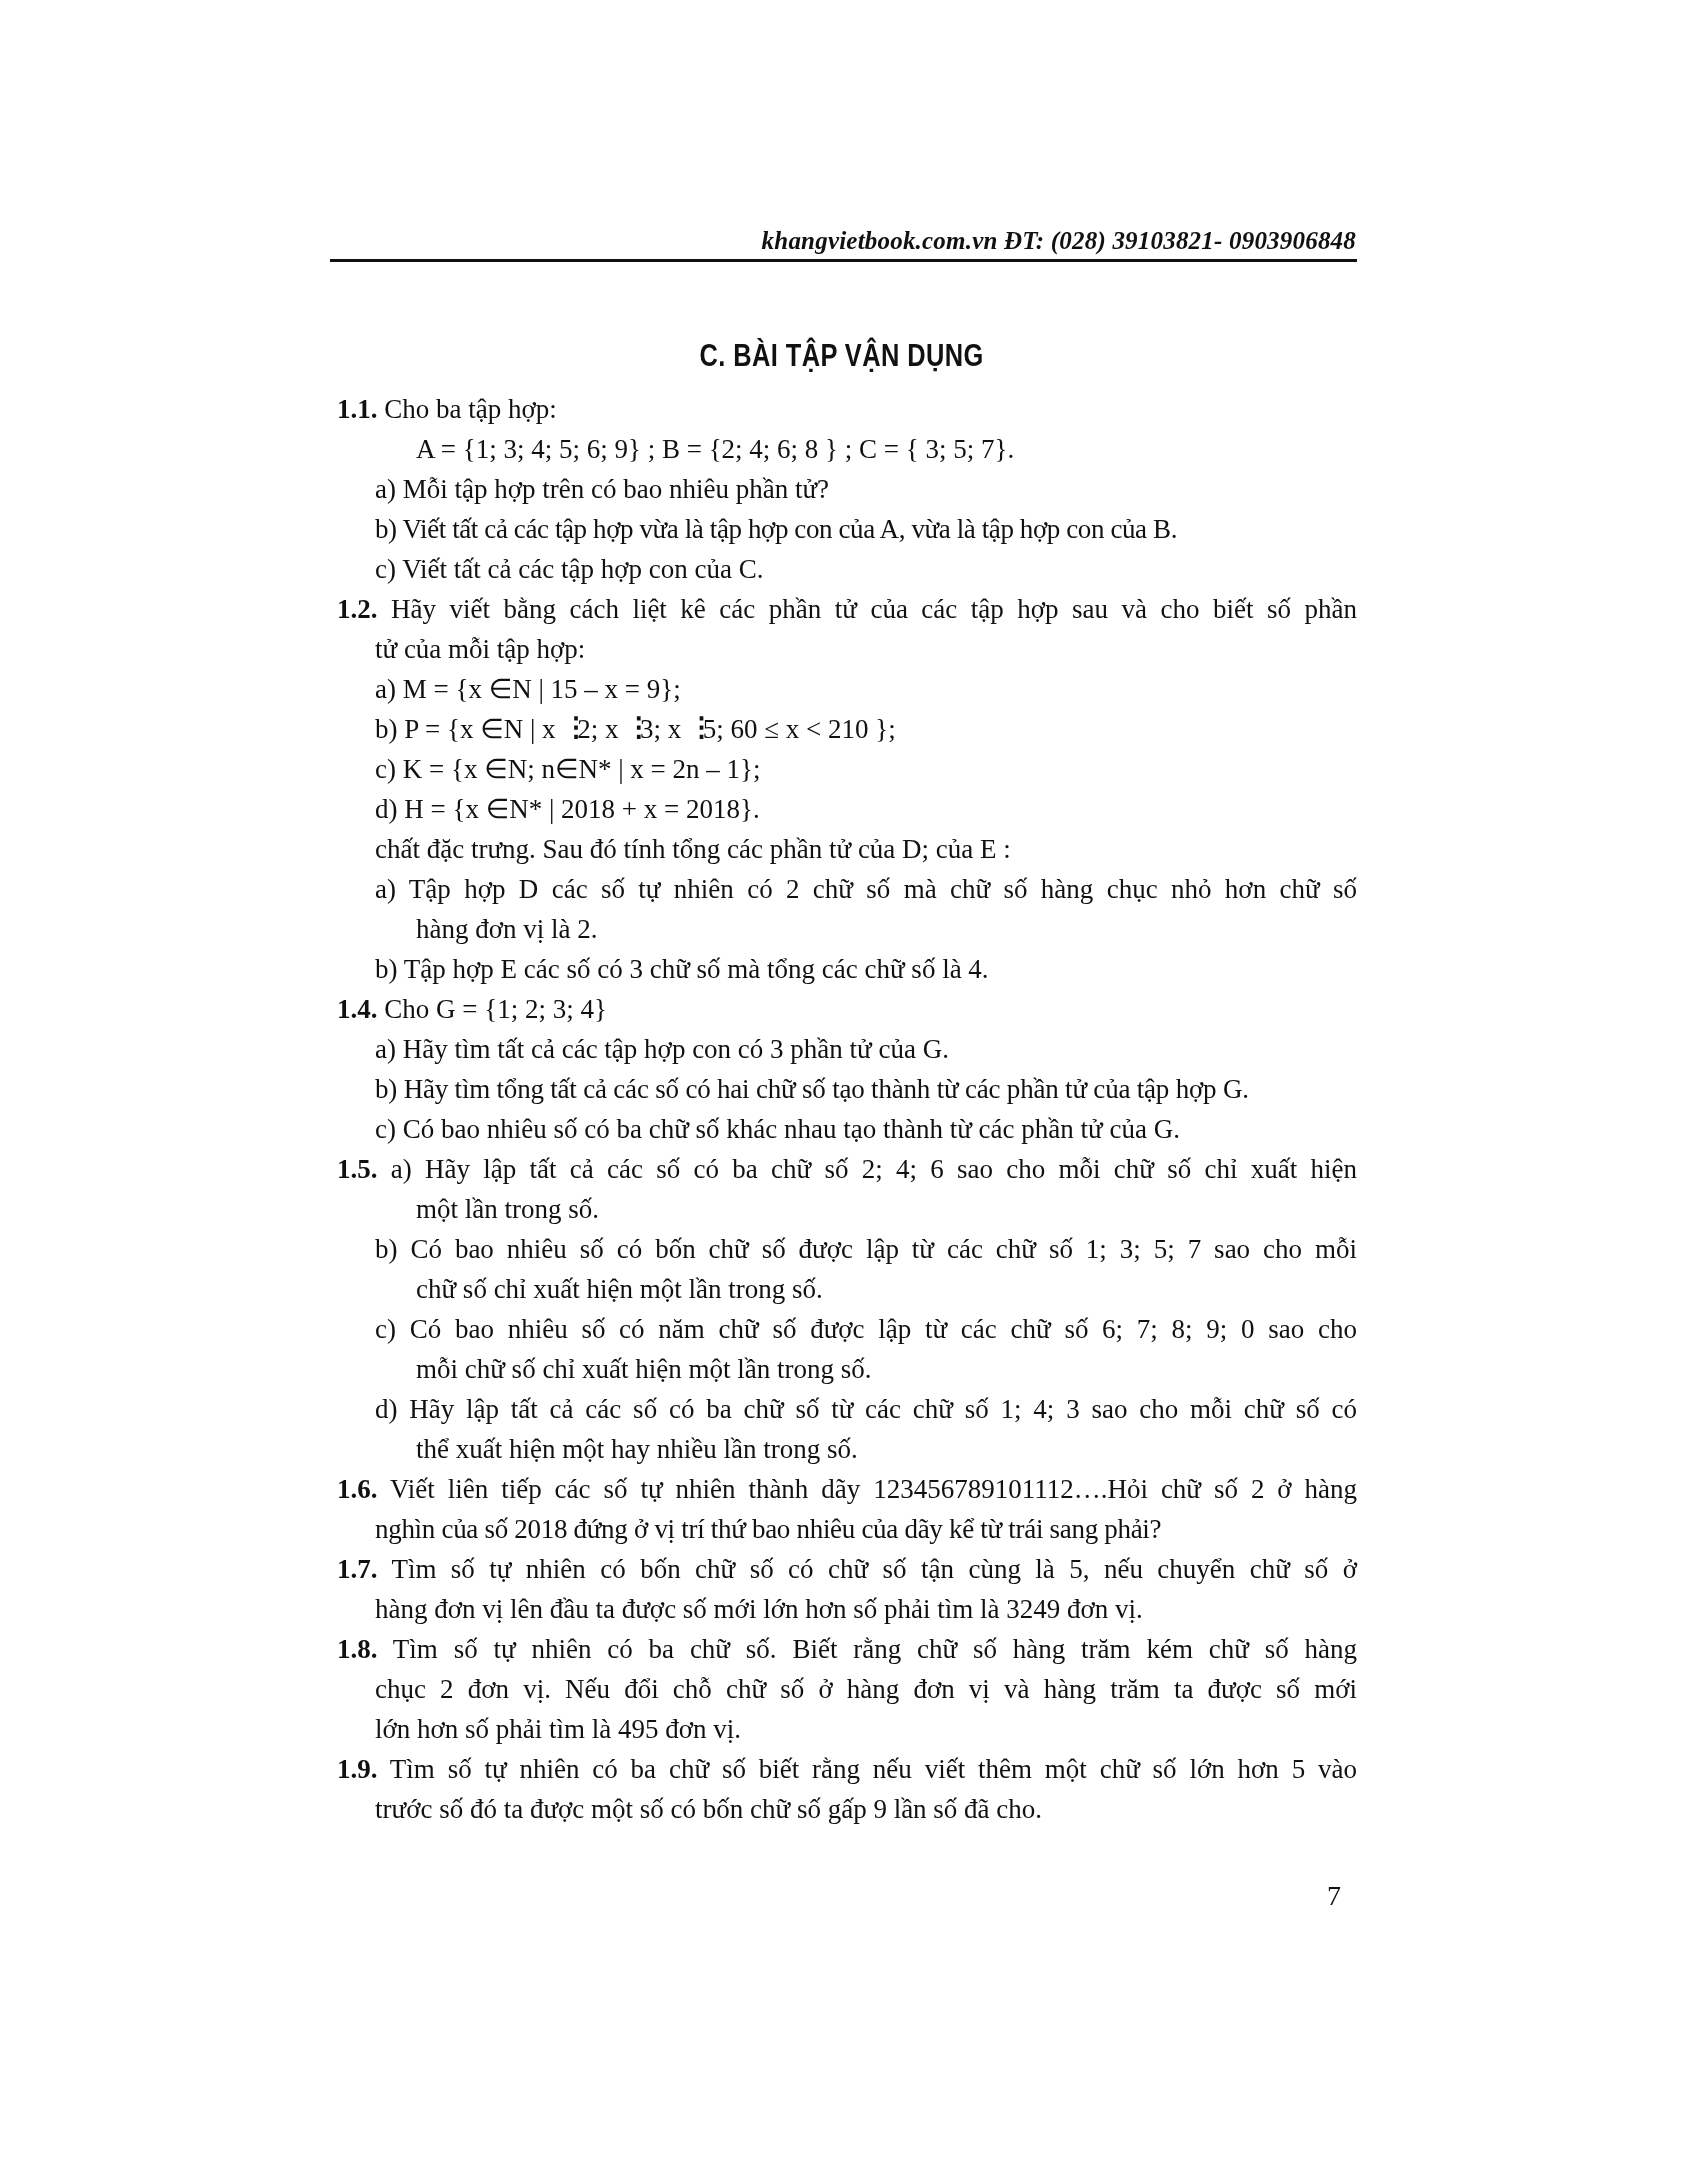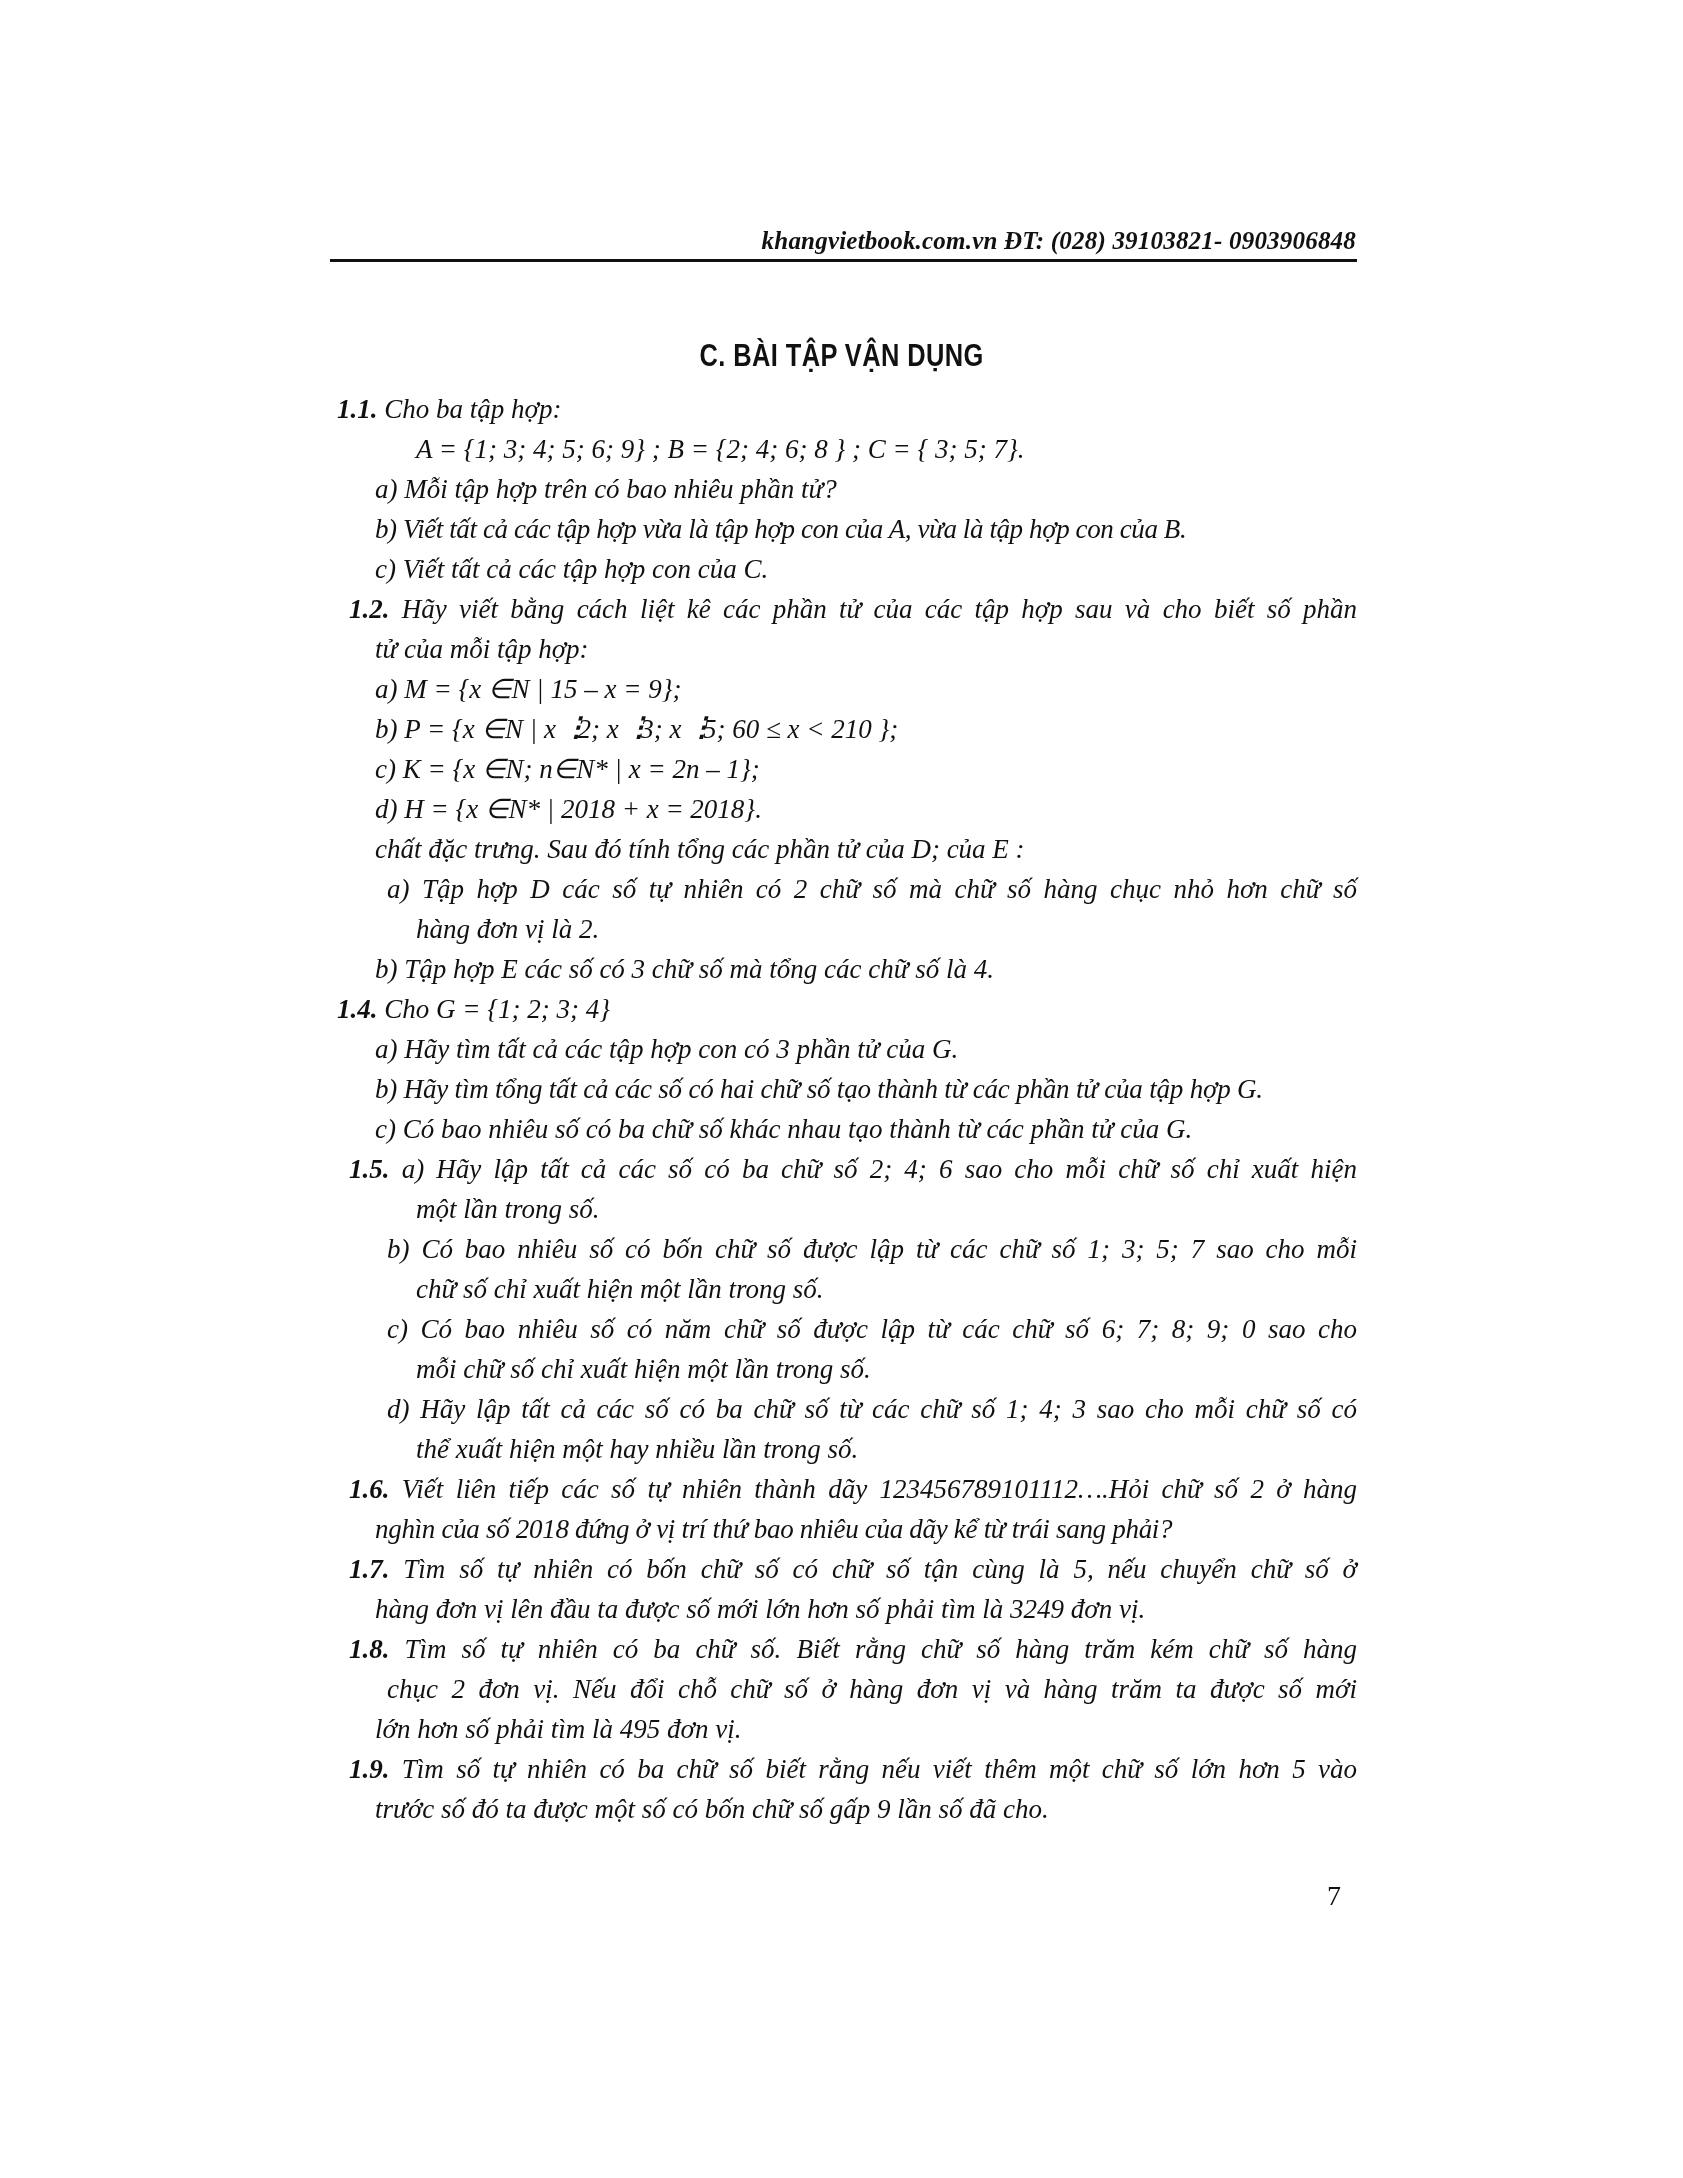--- a/index.html
+++ b/index.html
@@ -6,22 +6,22 @@
   body { width:1683px; height:2178px; position:relative; overflow:hidden;
          font-family:"Liberation Serif", serif; color:#111; }
   .page { position:absolute; left:0; top:1px; width:1683px; height:2178px; }
   .header-text { position:absolute; right:327px; top:226px; font-size:25px;
          font-style:italic; font-weight:bold; letter-spacing:0.2px; color:#111; }
   .header-rule { position:absolute; left:330px; top:258px; width:1027px; height:3px; background:#111; }
   .section-title { position:absolute; left:0; width:1683px; top:337px; text-align:center;
          font-family:"Liberation Sans", sans-serif; font-weight:bold; font-size:31px;
          letter-spacing:0.5px; transform:scaleX(0.82); transform-origin:842px 0; }
   .body { position:absolute; left:337px; top:388px; width:1020px; font-size:27px; line-height:40px; }
-  .line { white-space:nowrap;font-style:italic; }
-  .just { text-align:justify; text-align-last:justify; white-space:normal;margin-left:12px; }
+  .line { white-space:nowrap; }
+  .just { text-align:justify; text-align-last:justify; white-space:normal; }
   .num { font-weight:bold; }
   .i1 { padding-left:38px; }
   .i2 { padding-left:79px; }
   .sets { padding-left:79px; }
   .div { display:inline-block; width:8px; text-align:center; font-weight:bold; letter-spacing:0; position:relative; top:-2px; }
   .pageno { position:absolute; left:1327px; top:1879px; font-size:28px; }
 </style>
 </head>
 <body>
 

